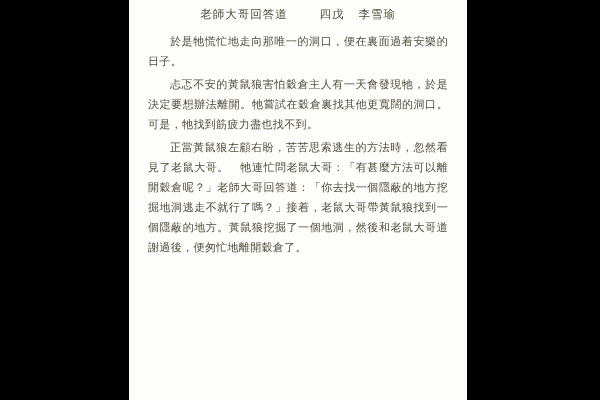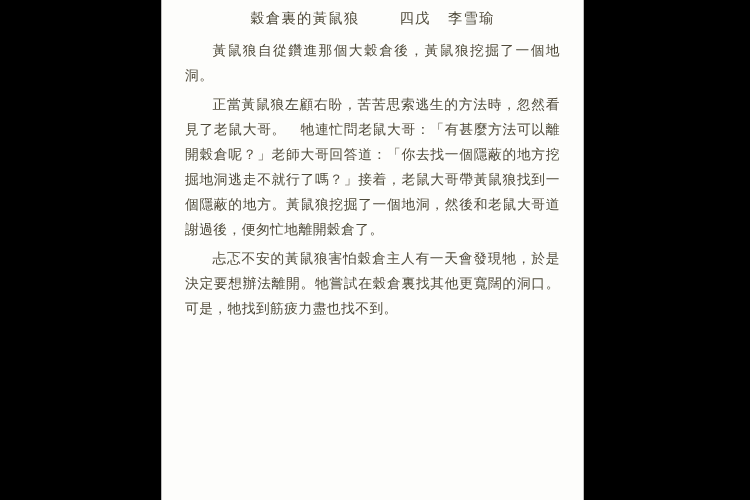--- a/index.html
+++ b/index.html
@@ -44,25 +44,25 @@
     word-break: break-all;
   }
 </style>
 </head>
 <body>
 
 <div class="stage">
   <div class="page">
 
     <div class="title-line">
-      <span class="doc-title">穀倉裏的黃鼠狼</span>
+      <span class="doc-title">老師大哥回答道</span>
       <span class="doc-class">四戊</span>
       <span class="doc-author">李雪瑜</span>
     </div>
 
     <div class="body-text">
-      <p>黃鼠狼自從鑽進那個大穀倉後，黃鼠狼挖掘了一個地洞。</p>
+      <p>於是牠慌忙地走向那唯一的洞口，便在裏面過着安樂的日子。</p>
+      <p>忐忑不安的黃鼠狼害怕穀倉主人有一天會發現牠，於是決定要想辦法離開。牠嘗試在穀倉裏找其他更寬闊的洞口。可是，牠找到筋疲力盡也找不到。</p>
       <p>正當黃鼠狼左顧右盼，苦苦思索逃生的方法時，忽然看見了老鼠大哥。　牠連忙問老鼠大哥：「有甚麼方法可以離開穀倉呢？」老師大哥回答道：「你去找一個隱蔽的地方挖掘地洞逃走不就行了嗎？」接着，老鼠大哥帶黃鼠狼找到一個隱蔽的地方。黃鼠狼挖掘了一個地洞，然後和老鼠大哥道謝過後，便匆忙地離開穀倉了。</p>
-      <p>忐忑不安的黃鼠狼害怕穀倉主人有一天會發現牠，於是決定要想辦法離開。牠嘗試在穀倉裏找其他更寬闊的洞口。可是，牠找到筋疲力盡也找不到。</p>
     </div>
 
   </div>
 </div>
 
 </body></html>

